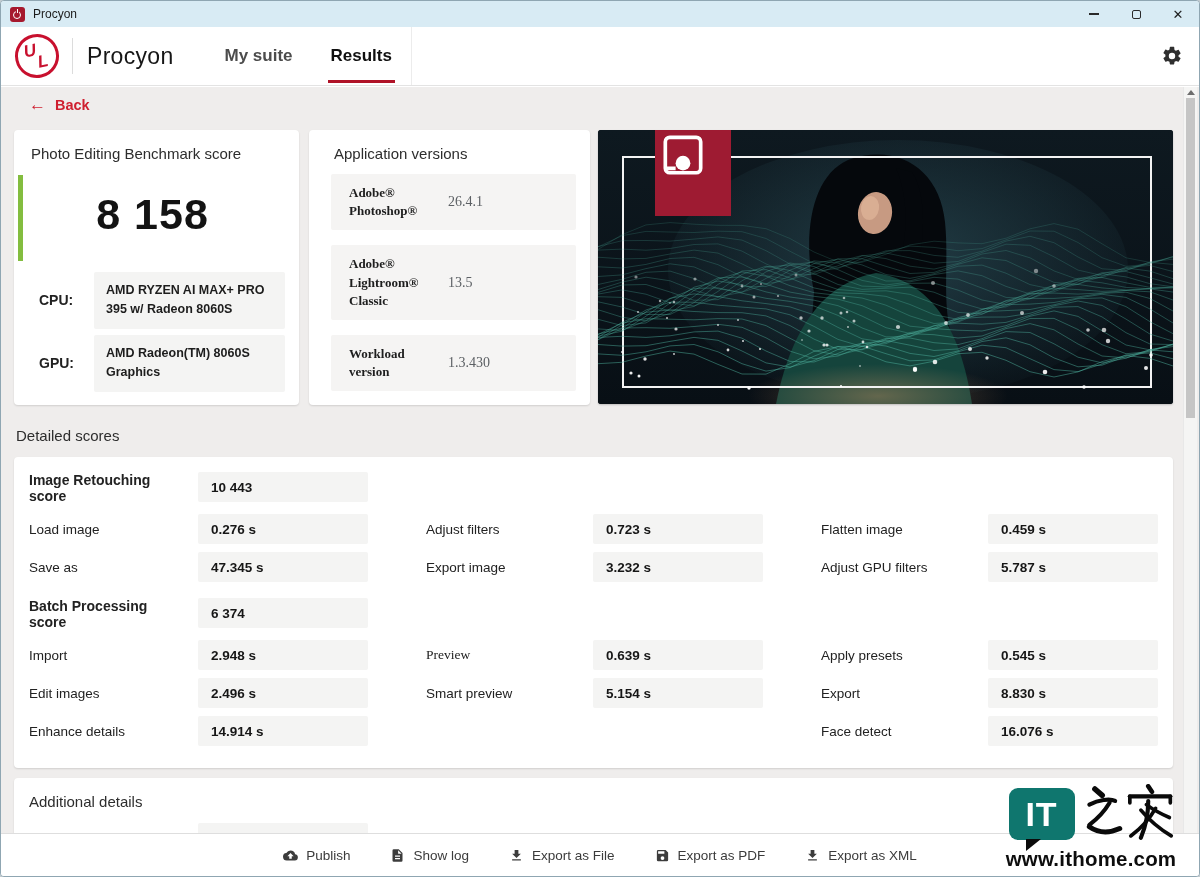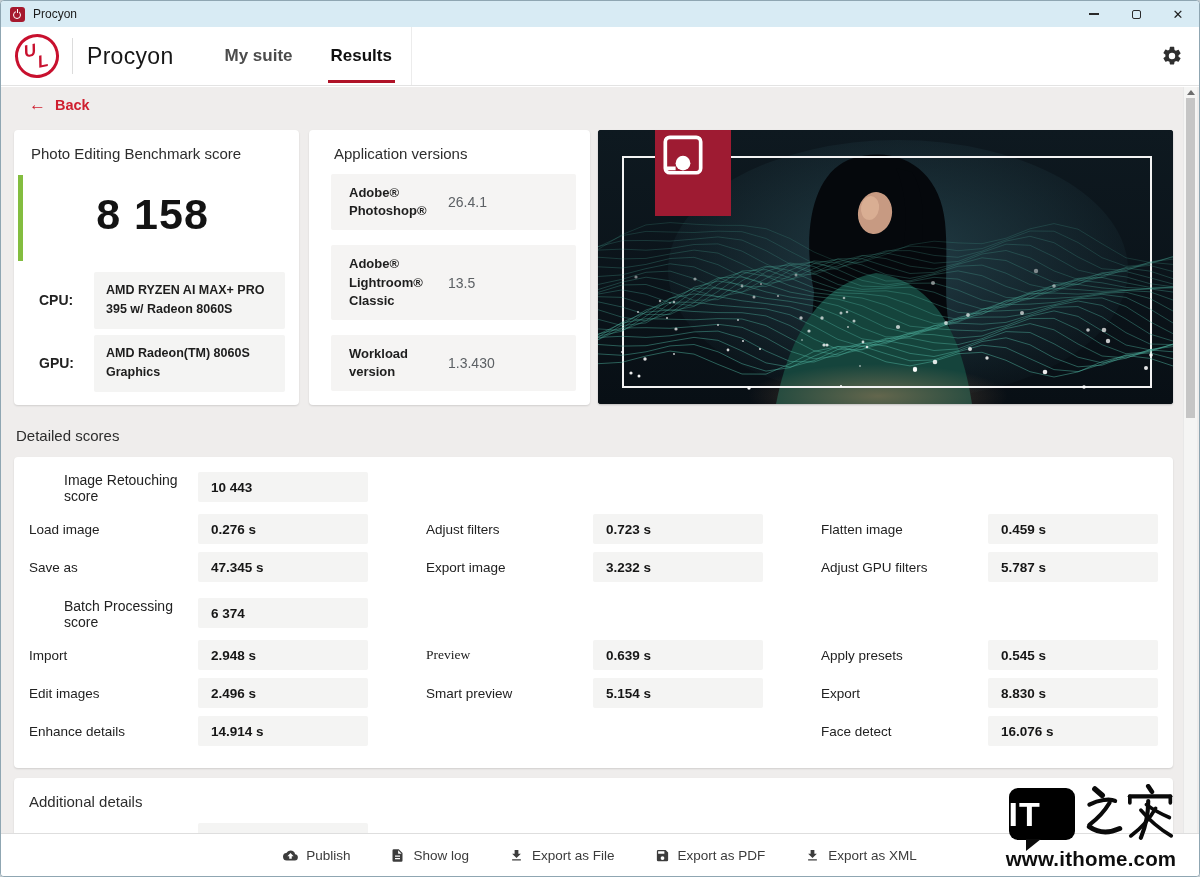--- a/index.html
+++ b/index.html
@@ -48,53 +48,53 @@
   .card-title{ padding:15px 0 0 17px; font-size:15px; color:#2d2d2d; }
   .green-bar{ position:absolute; left:4px; top:45px; width:5px; height:86px; background:var(--green,#83bd3f); }
   .sc-score{ position:absolute; top:60px; left:0; right:8px; text-align:center; font-size:43px; font-weight:800; color:#131313; letter-spacing:1px; }
   .spec-row{ position:absolute; left:0; right:14px; display:flex; }
   .spec-row.cpu{ top:142px; } .spec-row.gpu{ top:205px; }
   .spec-label{ width:80px; padding-left:25px; font-weight:700; font-size:14px; color:#222; display:flex; align-items:center; }
   .spec-value{ flex:1; background:#f4f4f3; border-radius:2px; padding:9px 12px; font-weight:700; font-size:12.5px; line-height:1.55; color:#1d1d1d; }
   
   .versions-card{ left:308px; top:43px; width:281px; height:275px; }
   .versions-card .card-title{ padding-left:25px; }
-  .versions-list{ position:absolute; left:22px; right:14px; top:44px; display:flex; flex-direction:column; gap:15px; }
+  .versions-list{ position:absolute; left:22px; right:14px; top:44px; display:flex; flex-direction:column; gap:15px;font-family:Liberation Serif, serif; }
   .vrow{ background:#f5f4f3; border-radius:2px; display:flex; padding:10px 0 10px 18px; }
   .vlabel{ width:99px; font-weight:700; font-size:13px; line-height:1.4; color:#1e1e1e; flex:none; }
   .vvalue{ font-size:14px; color:#5c6064; display:flex; align-items:center; }
   
   .hero-card{ left:597px; top:43px; width:575px; height:274px; overflow:hidden; border-radius:3px; background:#0b141b; box-shadow:0 1px 2px rgba(0,0,0,.2); }
   .hero-card svg{ position:absolute; inset:0; }
   .hero-badge{ position:absolute; left:57px; top:0; width:76px; height:86px; background:var(--badge-red,#9e1b32); display:flex; align-items:center; justify-content:center; }
   
   .ds-heading{ position:absolute; left:15px; top:340px; font-size:15px; color:#2d2d2d; }
   .ds-card{ position:absolute; left:13px; top:370px; width:1159px; height:311px; background:#fff; border-radius:4px; box-shadow:0 1px 2px rgba(0,0,0,.13); padding:15px 15px 0 15px; }
   .ds-row{ display:grid; grid-template-columns:169px 170px 58px 167px 170px 58px 167px 170px; margin-bottom:8px; }
   .ds-row.ds-section{ margin-bottom:10px; }
   .ds-row.ds-section:not(:first-child){ margin-top:16px; }
   .ds-label{ font-size:13.5px; color:#222; display:flex; align-items:center; padding-right:10px; }
-  .ds-section .ds-label{ font-weight:400; font-size:14px;margin-left:35px; }
+  .ds-section .ds-label{ font-weight:700; font-size:14px; }
   .ds-box{ background:#f4f4f3; border-radius:2px; display:flex; align-items:center; padding-left:13px; font-weight:700; font-size:13.5px; color:#161616; height:30px; }
   
   .ad-card{ position:absolute; left:13px; top:691px; width:1159px; height:56px; background:#fff; border-radius:4px 4px 0 0; box-shadow:0 1px 2px rgba(0,0,0,.13); padding:15px 0 0 15px; overflow:hidden; }
   .ad-heading{ font-size:15px; color:#2d2d2d; }
   .ad-ghost-box{ position:absolute; left:184px; top:45px; width:170px; height:30px; background:#f4f4f3; border-radius:2px; }
   
   .footer{ position:absolute; left:0; right:0; top:832px; bottom:0; background:#fff; border-top:1px solid #dedede; display:flex; align-items:center; justify-content:center; gap:36px; }
   .fbtn{ display:flex; align-items:center; gap:8px; background:none; border:none; font-family:"Liberation Sans",sans-serif; font-size:13.5px; color:#3b3b3b; cursor:pointer; padding:0 2px; }
   .fbtn svg{ display:block; }
   
   .scrollbar{ position:absolute; right:2px; top:86px; width:14px; height:746px; background:#f5f5f4; border-left:1px solid #e8e8e8; }
   .sb-arrow{ position:absolute; top:3px; left:3px; width:0; height:0; border-left:4px solid transparent; border-right:4px solid transparent; border-bottom:5px solid #6d6d6d; cursor:pointer; }
   .sb-thumb{ position:absolute; top:11px; left:2px; width:9px; height:320px; background:#c5c5c5; cursor:grab; }
   
   .watermark{ position:absolute; right:10px; bottom:5px; width:196px; text-align:center; z-index:20; }
   .wm-row{ display:flex; align-items:flex-end; justify-content:center; gap:7px; height:64px; }
-  .wm-bubble{ position:relative; width:66px; height:52px; background:#000000; border-radius:9px; display:flex; align-items:center; justify-content:flex-start; }
+  .wm-bubble{ position:relative; width:66px; height:52px; background:#0f766e; border-radius:9px; display:flex; align-items:center; justify-content:center; }
   .wm-bubble::after{ content:""; position:absolute; left:17px; bottom:-11px; width:0; height:0; border-top:12px solid #0b0b0b; border-right:15px solid transparent; }
   .wm-it{ color:#fff; font-weight:800; font-size:34px; letter-spacing:1px; }
   .wm-url{ font-weight:800; font-size:20.5px; color:#0d0d0d; margin-top:7px; letter-spacing:.2px; }
 </style>
 </head>
 <body>
 
 <div class="window">
 
   <div class="titlebar">

